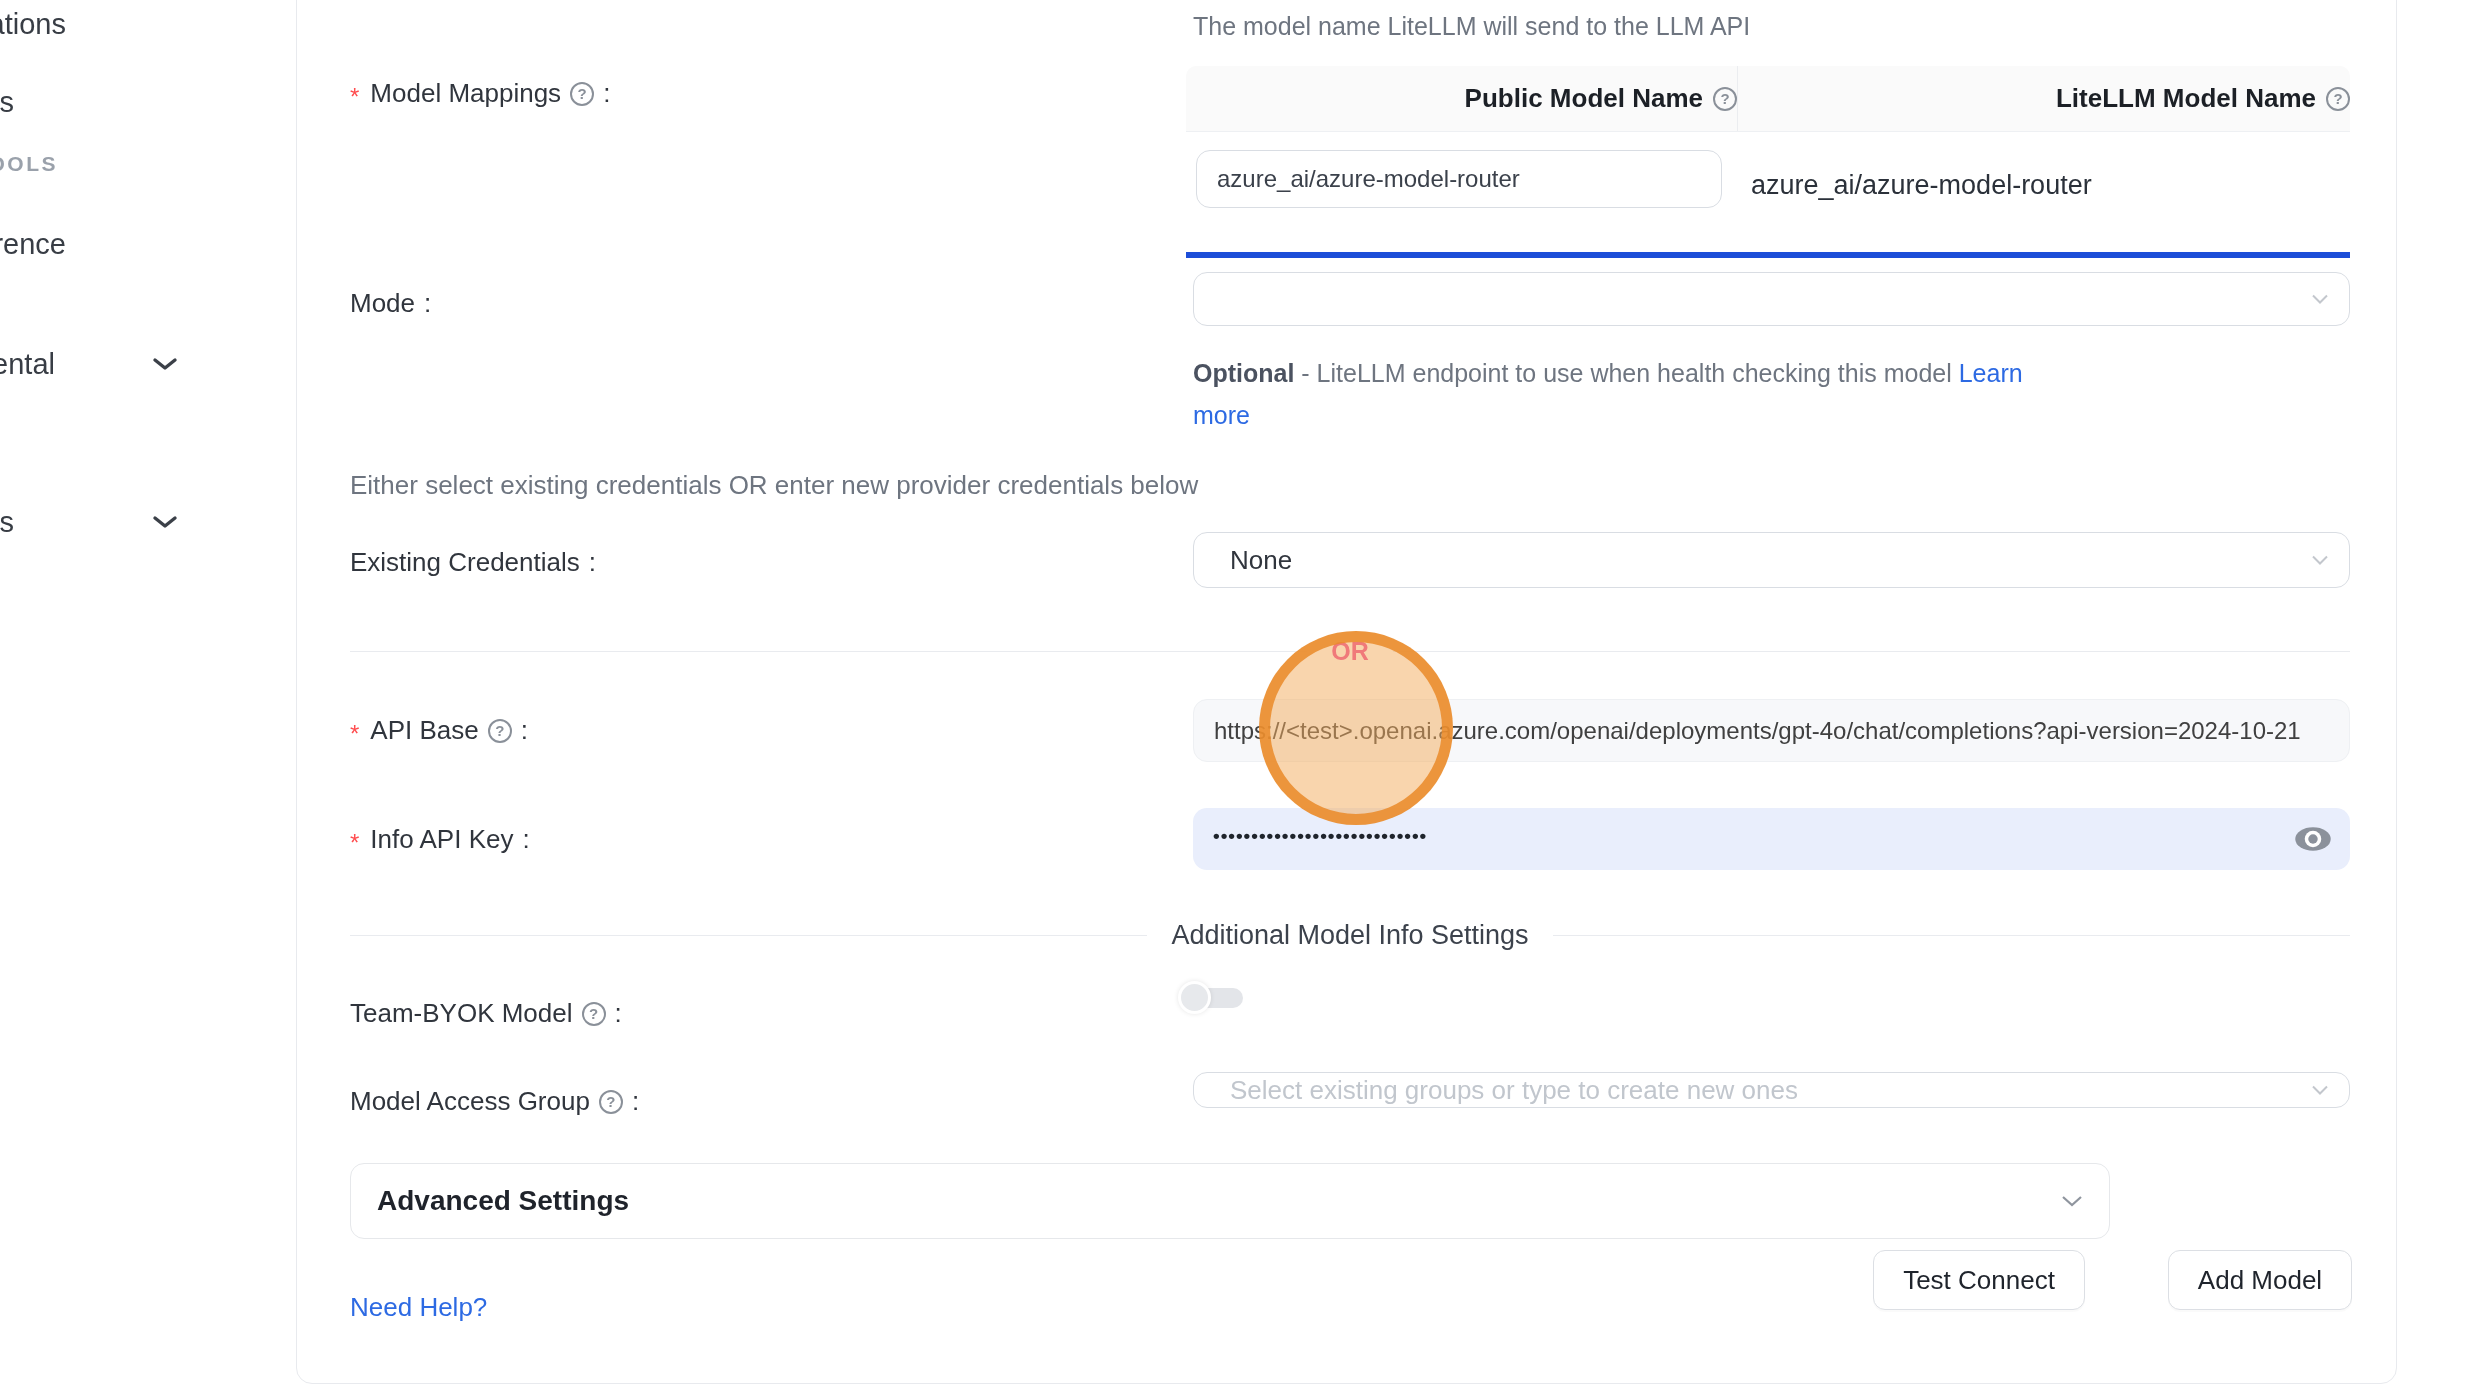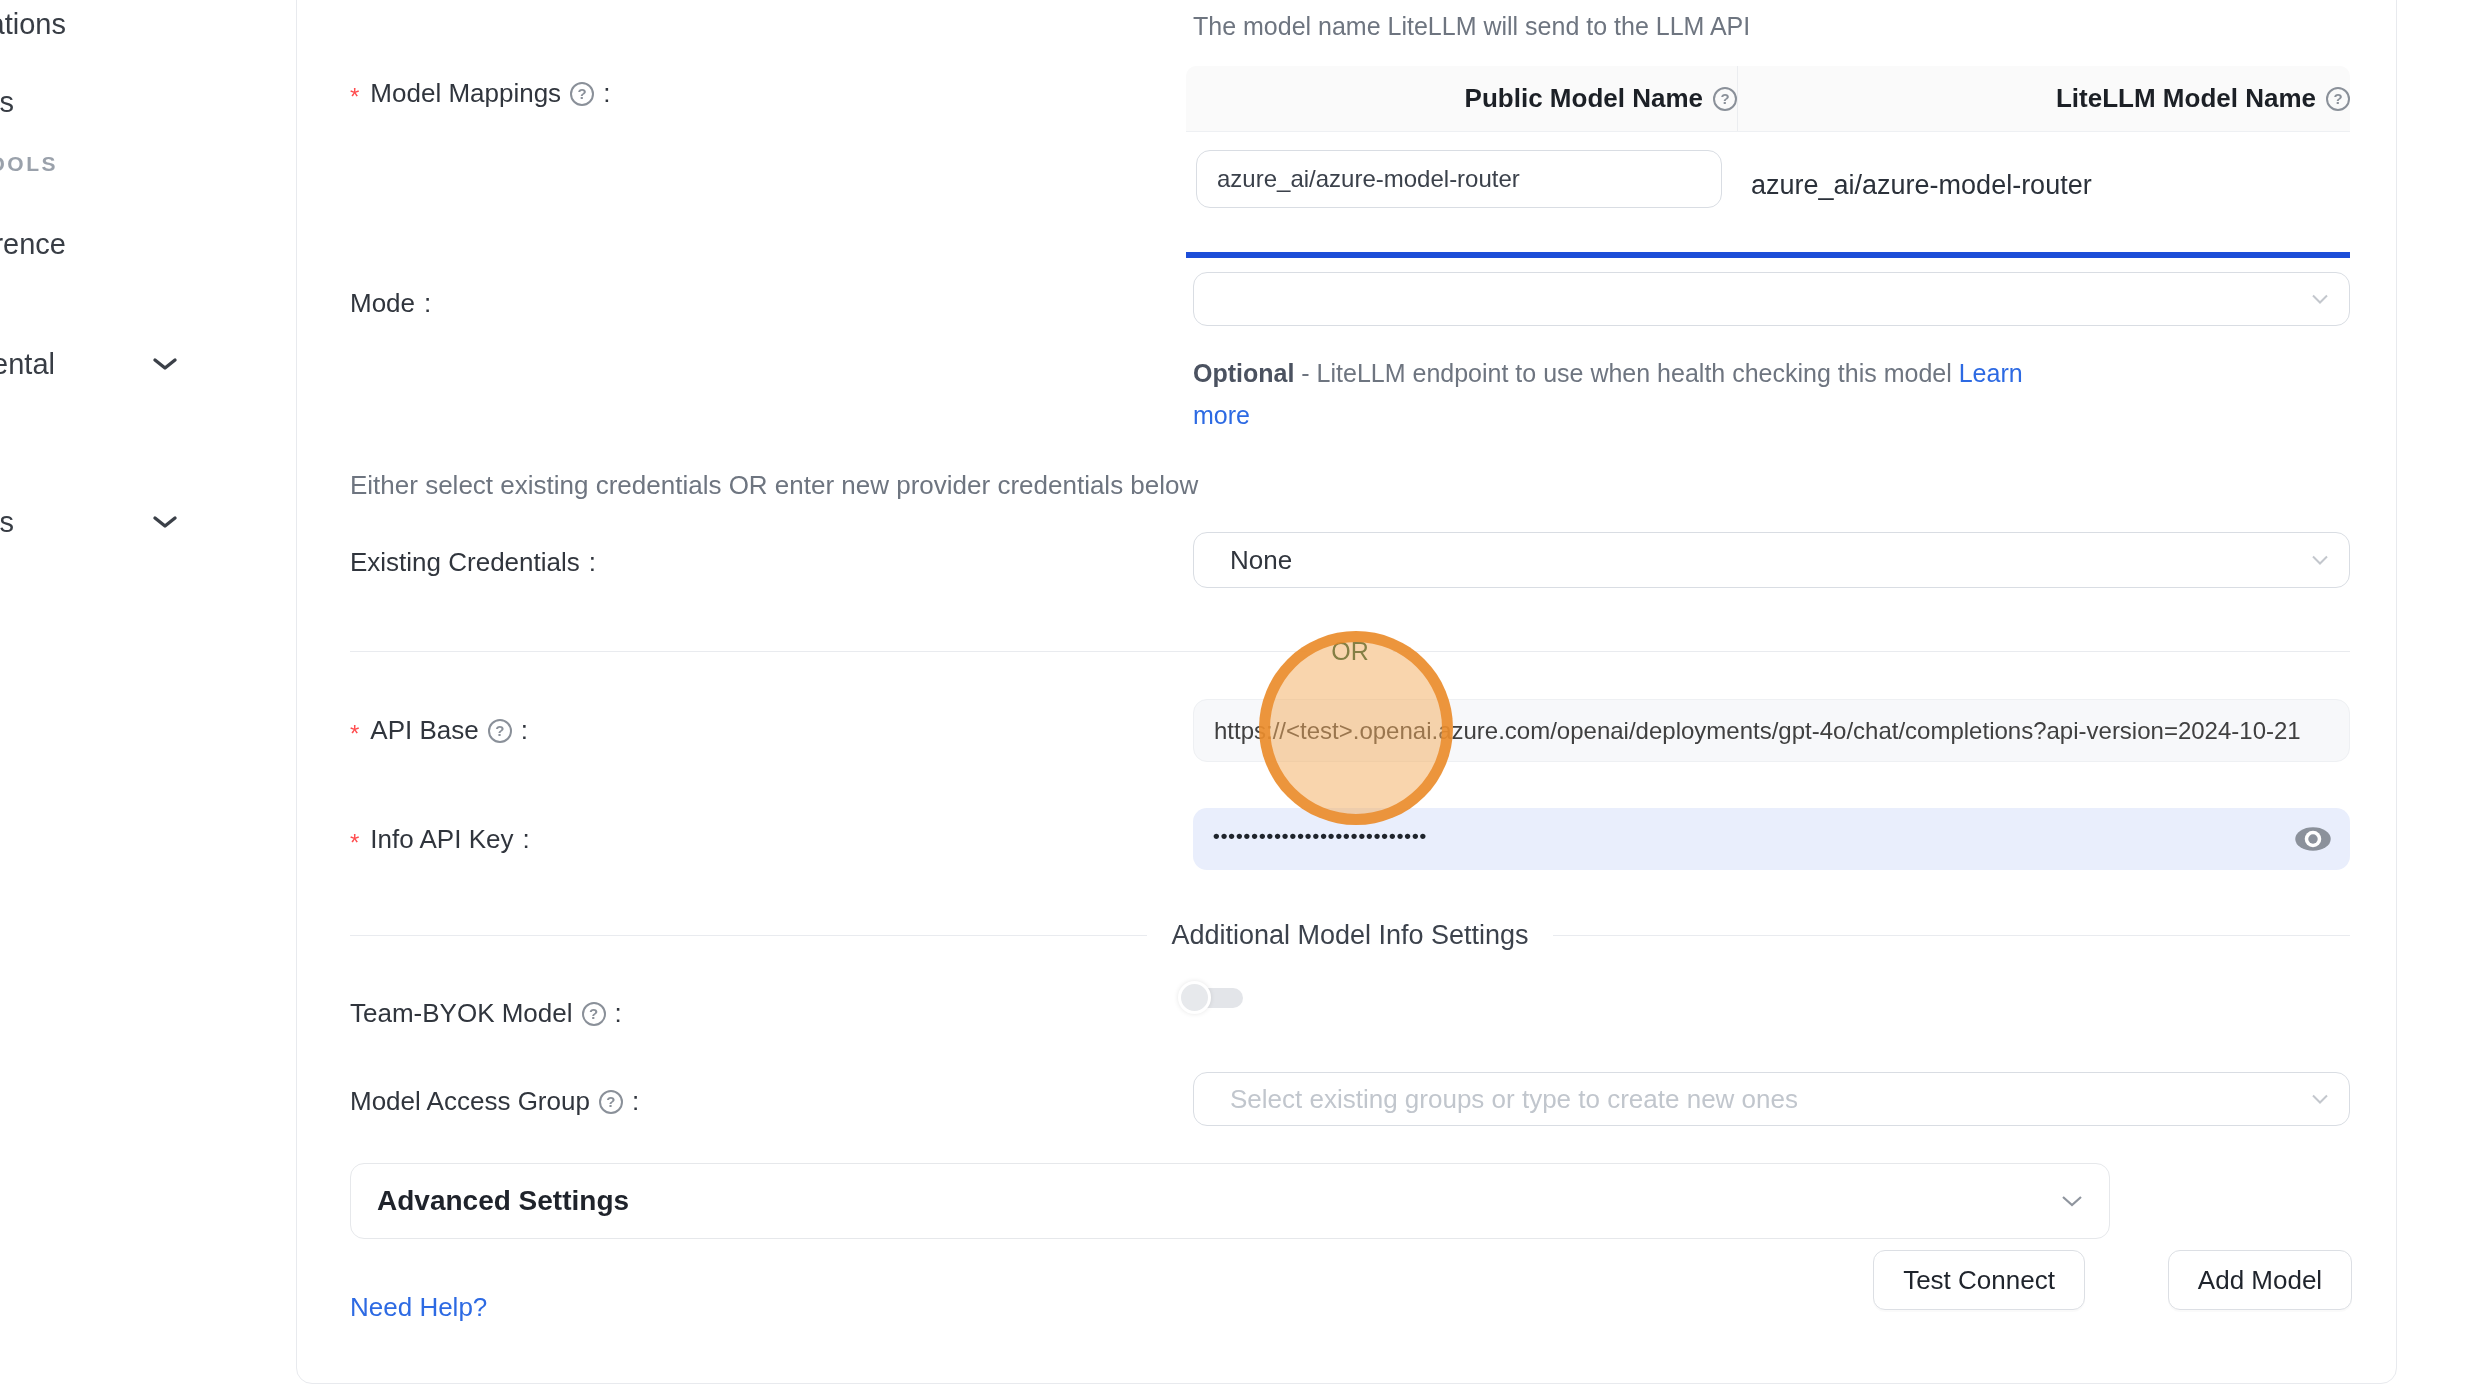--- a/index.html
+++ b/index.html
@@ -52,21 +52,21 @@
   .mm-td-2 { width:613px; padding:38px 0 0 14px; font-size:27px; color:#2b313a; }
   .mm-input {
     width:526px; height:58px; border:1px solid #d9dde3; border-radius:14px;
     display:flex; align-items:center; padding:0 20px; font-size:24px; color:#3b414b; background:#fff;
   }
   
   .divider { position:absolute; left:350px; width:2000px; display:flex; align-items:center; }
   .divider .dline { flex:1; height:1px; background:#e9ebef; }
   .divider .dtext { padding:0 24px; white-space:nowrap; }
   .or-divider { top:636px; height:30px; }
-  .or-divider .dtext { font-size:25px; color:#14532d; }
+  .or-divider .dtext { font-size:25px; color:#ec4899;font-weight:bold; }
   .info-divider { top:920px; height:30px; }
   .info-divider .dtext { font-size:27px; color:#3c424c; }
   
   .api-base-field { top:699px; height:63px; background:#f7f8fa; border:1px solid #eef0f3; font-size:24px; color:#404040; padding:0 20px; }
   .api-base-field .url { overflow:hidden; white-space:nowrap; }
   .key-field { top:808px; height:62px; background:#e9eefc; border:none; padding:0 20px; }
   .dots { font-size:19px; letter-spacing:1px; color:#1f242c; font-weight:700; position:relative; top:-3px; }
   .eye { position:absolute; right:18px; top:50%; transform:translateY(-50%); cursor:pointer; }
   
   .toggle { position:absolute; left:1178px; top:981px; width:68px; height:34px; cursor:pointer; }
@@ -93,21 +93,21 @@
   .btn-add { left:2168px; width:184px; }
   
   .cursor-highlight {
     position:absolute; left:1259px; top:631px; width:194px; height:194px; border-radius:50%;
     background:rgba(243,171,92,0.50); border:11px solid rgba(234,138,40,0.85); z-index:40; pointer-events:none;
   }
   
   #lbl-mm { top:78px; }  #lbl-mode { top:288px; } #lbl-cred { top:547px; }
   #lbl-api { top:715px; } #lbl-key { top:824px; } #lbl-byok { top:998px; } #lbl-mag { top:1086px; }
   
-  #fld-mode { top:272px; height:54px; } #fld-cred { top:532px; height:56px; } #fld-mag { top:1072px; height:54px; }
+  #fld-mode { top:272px; height:54px; } #fld-cred { top:532px; height:56px; } #fld-mag { top:1072px; height:36px; }
 </style>
 </head>
 <body>
 
 <div class="page">
 
   <div class="sidebar-item" style="top:8px;   width:266px;">ations</div>
   <div class="sidebar-item" style="top:86px;  width:214px;">s</div>
   <div class="sidebar-section" style="top:152px; width:258px;">TOOLS</div>
   <div class="sidebar-item" style="top:228px; width:266px;">erence</div>

